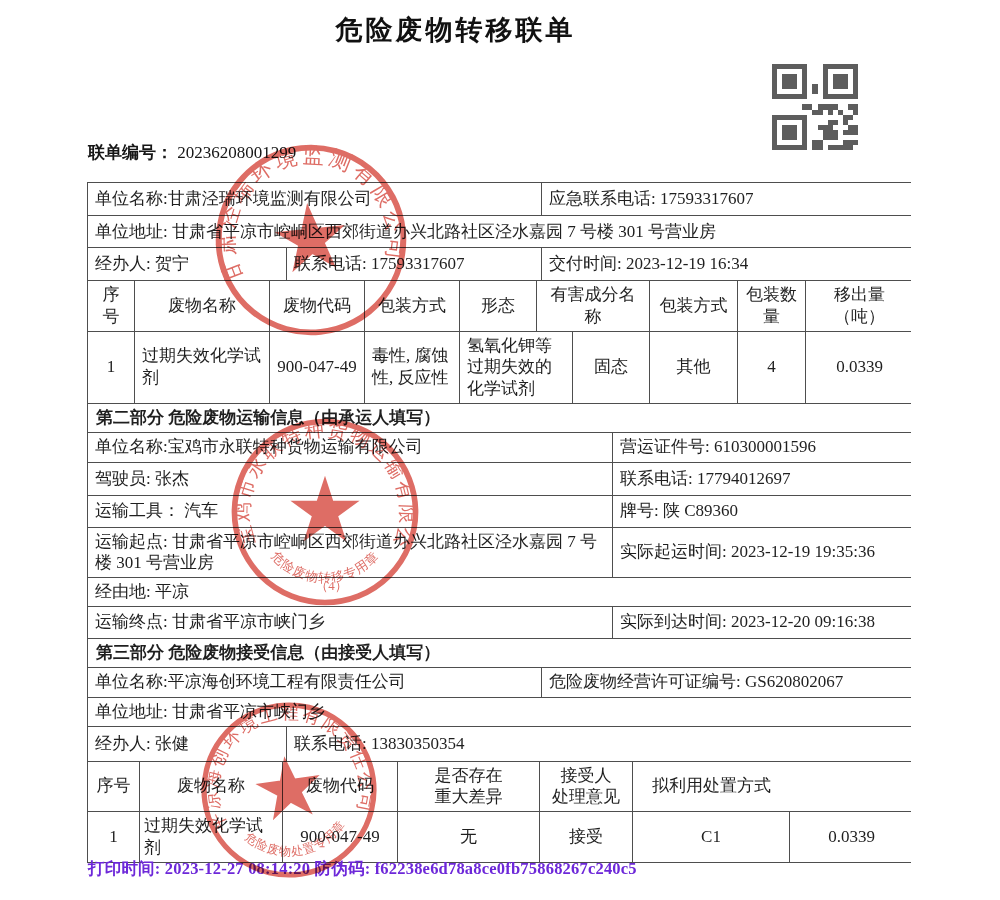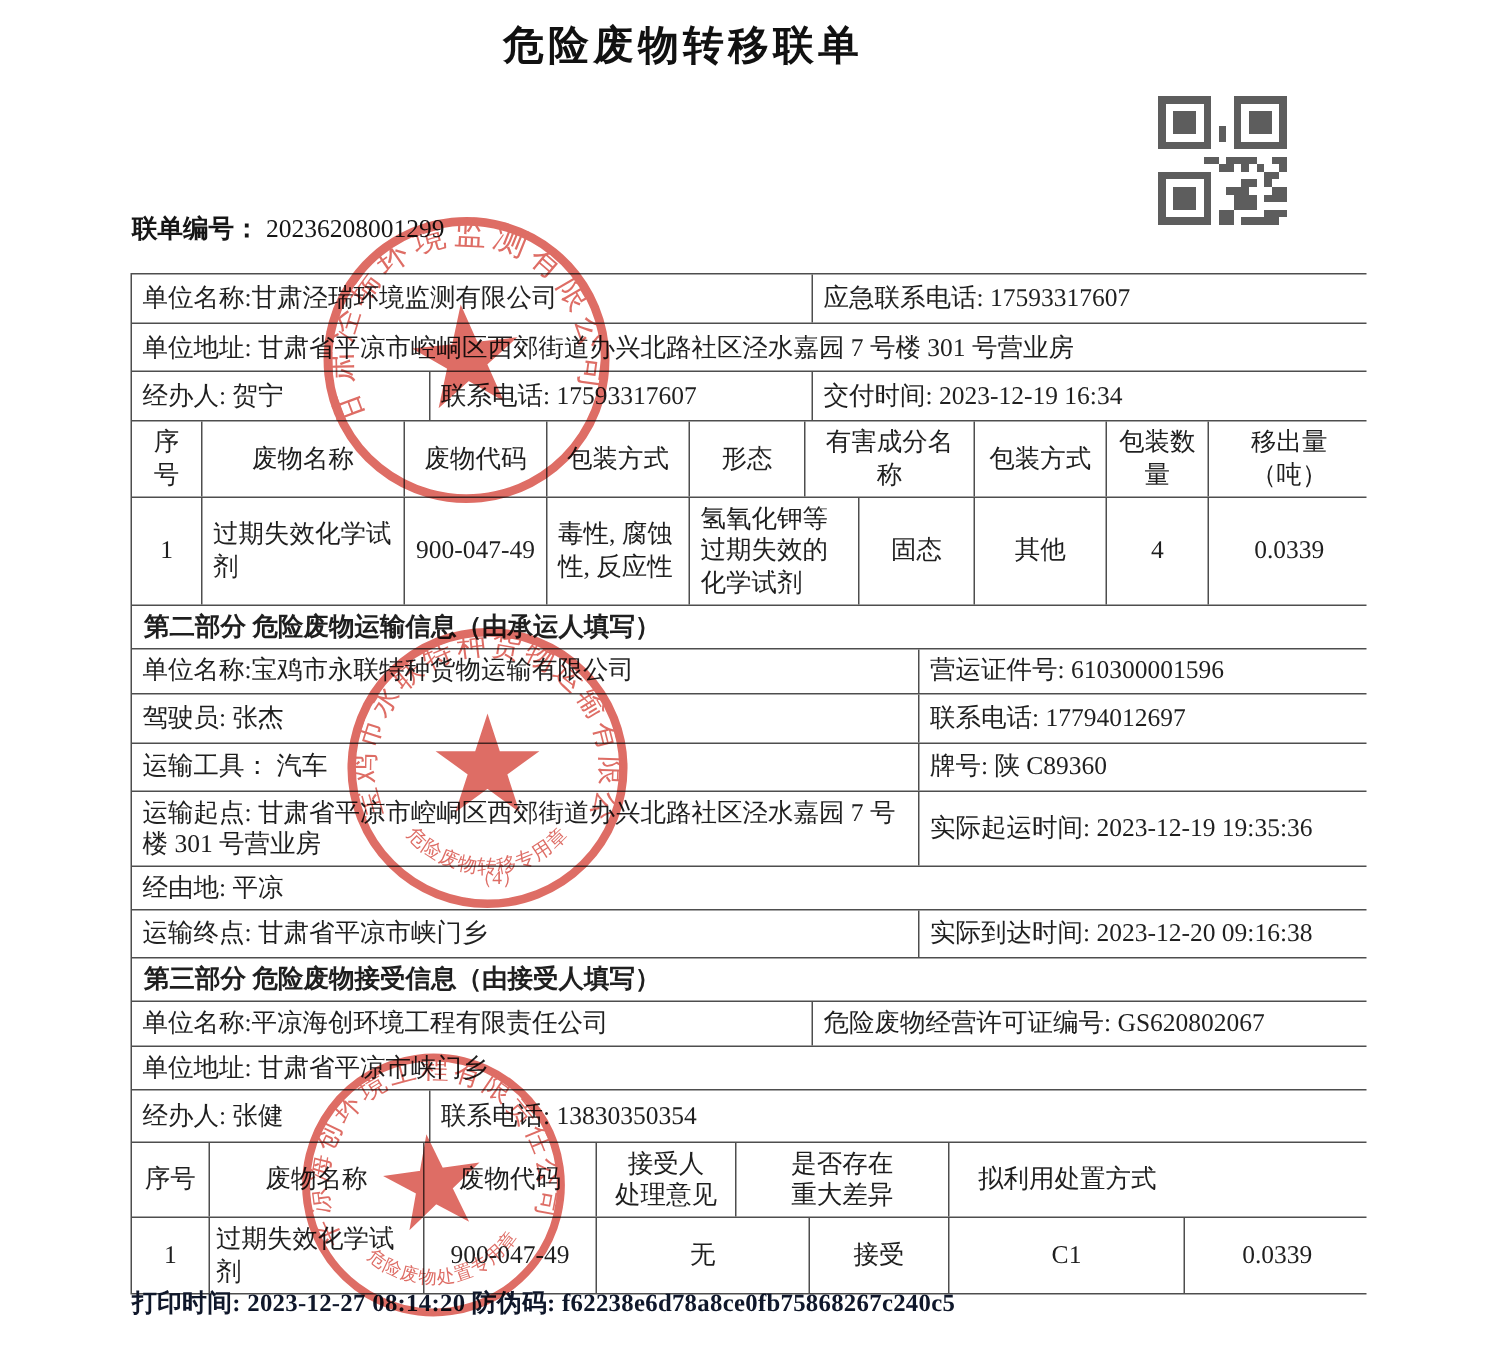--- a/index.html
+++ b/index.html
@@ -29,21 +29,21 @@
   .cell:last-child{border-right:none;}
   .sec-head{font-weight:bold;padding:3px 8px;}
   .c{justify-content:center;text-align:center;}
   .pre{white-space:pre-line;}
   .stamp{position:absolute;pointer-events:none;mix-blend-mode:multiply;opacity:.85;}
   .stamp text{fill:currentColor;font-family:"Liberation Serif","DejaVu Serif",serif;}
   .rim1{font-size:26px;letter-spacing:5px;}
   .rim2{font-size:24px;letter-spacing:3px;}
   .botarc{font-size:16px;letter-spacing:1px;}
   .footer{
-    position:absolute;left:88px;top:858px;font-size:16.5px;font-weight:600;color:#0f172a;
+    position:absolute;left:88px;top:858px;font-size:16.5px;font-weight:600;color:#6d28d9;
     letter-spacing:.2px;
   }
 </style>
 </head>
 <body>
 
 <div class="sheet">
 
   <div class="title">危险废物转移联单</div>
 
@@ -205,24 +205,24 @@
 
     <div class="row" style="min-height:35px">
       <div class="cell" style="width:199px">经办人: 张健</div>
       <div class="cell" style="width:255px">联系电话: 13830350354</div>
     </div>
 
     <div class="row" style="min-height:42px">
       <div class="cell c" style="width:52px">序号</div>
       <div class="cell c" style="width:143px">废物名称</div>
       <div class="cell c" style="width:115px">废物代码</div>
+      <div class="cell c pre" style="width:142px">是否存在
+重大差异</div>
       <div class="cell c pre" style="width:93px">接受人
 处理意见</div>
-      <div class="cell c pre" style="width:142px">是否存在
-重大差异</div>
       <div class="cell c" style="width:157px">拟利用处置方式</div>
     </div>
 
     <div class="row" style="min-height:33px">
       <div class="cell c" style="width:52px">1</div>
       <div class="cell" style="width:143px;padding:3px 4px">过期失效化学试剂</div>
       <div class="cell c" style="width:115px">900-047-49</div>
       <div class="cell c" style="width:142px">无</div>
       <div class="cell c" style="width:93px">接受</div>
       <div class="cell c" style="width:157px">C1</div>

